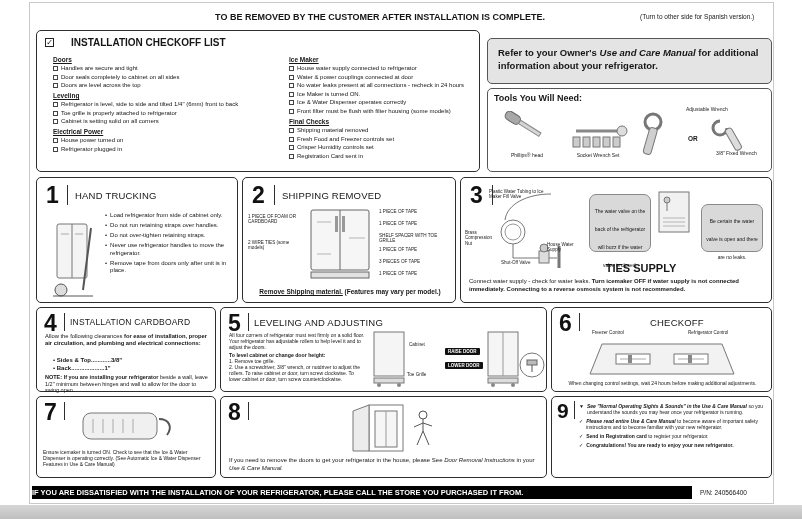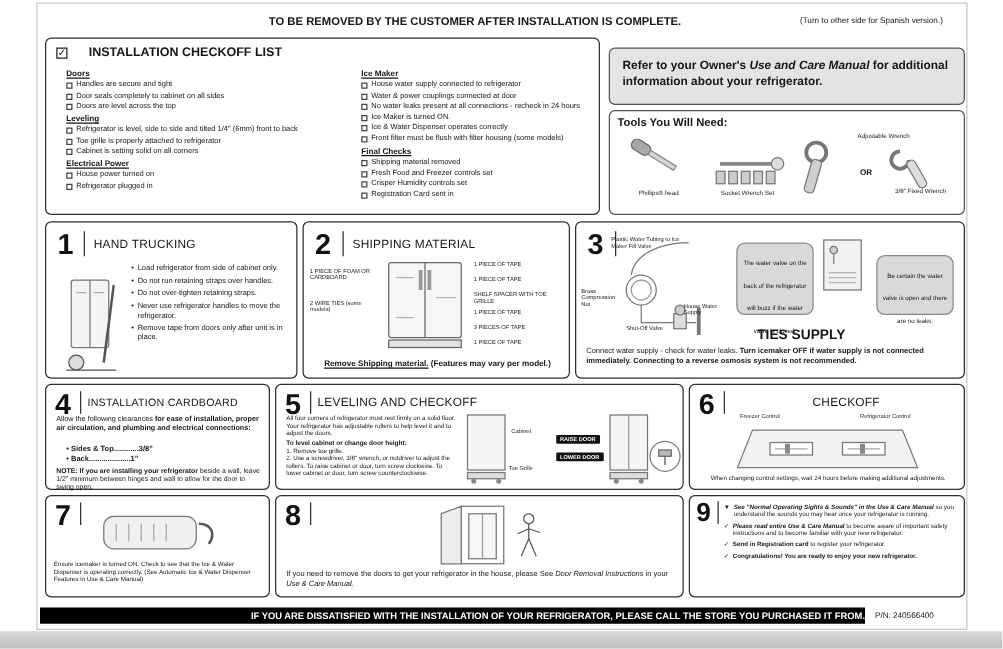--- a/index.html
+++ b/index.html
@@ -15,21 +15,21 @@
   .b{font-weight:bold;} .i{font-style:italic;} .u{text-decoration:underline;} .c{text-align:center;}
   .cb{display:inline-block;width:5px;height:5px;border:1px solid #444;background:#fff;flex:none;margin-top:1px;}
   .ck-item{display:flex;gap:3px;margin-bottom:1.5px;font-size:6px;line-height:1.18;}
   .ck-head{font-weight:bold;font-size:6.5px;text-decoration:underline;margin:3px 0 2px;}
   .bullet{display:flex;font-size:6px;line-height:1.25;margin-bottom:2.5px;}
   .bullet::before{content:"•";margin-right:3px;}
   .badge{position:absolute;background:#111;color:#fff;font-size:4.5px;font-weight:bold;padding:1px 3px;border-radius:1px;white-space:nowrap;}
   .callout{position:absolute;background:#d9d9d9;border:1px solid #8a8a8a;border-radius:7px;padding:4px 3px;text-align:center;}
   .lab{position:absolute;font-size:4.6px;line-height:1.15;color:#222;}
   svg{display:block;}
-  .footer-bar{position:absolute;background:#000;color:#fff;font-weight:bold;font-size:7.5px;text-align:right;}
+  .footer-bar{position:absolute;background:#000;color:#fff;font-weight:bold;font-size:7.5px;text-align:left;}
   .sheet-border{position:absolute;border:1px solid #c9c9c9;pointer-events:none;}
   .bottom-band{position:absolute;background:linear-gradient(#d6d6d6,#bfbfbf);}
 </style>
 </head>
 <body>
 
 <div class="abs" style="left:0;top:0;width:802px;height:492px;">
 
   <div class="sheet-border" style="left:29px;top:2px;width:745px;height:502px;"></div>
   <div class="bottom-band" style="left:0;top:505px;width:802px;height:14px;"></div>
@@ -193,21 +193,21 @@
         </div>
       <div class="bullet">
           <span>Remove tape from doors only after unit is in place.</span>
         </div>
     </div>
   </div>
 
   <div class="box" style="left:242px;top:177px;width:214px;height:126px;">
     <div class="bignum" style="left:9px;top:6px;">2</div>
     <div class="vrule" style="left:31px;top:7px;height:20px;"></div>
-    <div class="sec-title" style="left:39px;top:12px;">SHIPPING MATERIAL</div>
+    <div class="sec-title" style="left:39px;top:12px;">SHIPPING REMOVED</div>
     <div class="lab" style="left:5px;top:36px;width:56px;">1 PIECE OF FOAM OR CARDBOARD</div>
     <div class="lab" style="left:5px;top:62px;width:56px;">2 WIRE TIES (some models)</div>
     <svg class="abs" style="left:64px;top:30px;" width="66" height="74" viewBox="0 0 66 74">
       <rect x="4" y="2" width="58" height="60" rx="2" fill="#f6f6f6" stroke="#666"></rect>
       <line x1="33" y1="2" x2="33" y2="62" stroke="#666"></line>
       <rect x="28" y="8" width="3" height="16" fill="#999"></rect>
       <rect x="35" y="8" width="3" height="16" fill="#999"></rect>
       <line x1="10" y1="14" x2="24" y2="14" stroke="#b5b5b5"></line>
       <line x1="42" y1="30" x2="58" y2="30" stroke="#b5b5b5"></line>
       <line x1="10" y1="46" x2="24" y2="46" stroke="#b5b5b5"></line>
@@ -272,21 +272,21 @@
       <span>• Back</span><span>....................</span><span>1"</span>
     </div>
     <div class="abs" style="left:8px;top:66px;width:164px;font-size:5.5px;line-height:1.2;">
       <span class="b">NOTE: If you are installing your refrigerator</span><span> beside a wall, leave 1/2" minimum between hinges and wall to allow for the door to swing open.</span>
     </div>
   </div>
 
   <div class="box" style="left:220px;top:307px;width:327px;height:85px;">
     <div class="bignum" style="left:7px;top:4px;">5</div>
     <div class="vrule" style="left:27px;top:5px;height:18px;"></div>
-    <div class="sec-title" style="left:33px;top:9px;">LEVELING AND CHECKOFF</div>
+    <div class="sec-title" style="left:33px;top:9px;">LEVELING AND ADJUSTING</div>
     <div class="abs" style="left:8px;top:24px;width:138px;">
       <div style="font-size:5px;line-height:1.2;">All four corners of refrigerator must rest firmly on a solid floor. Your refrigerator has adjustable rollers to help level it and to adjust the doors.</div>
       <div class="b" style="font-size:5.2px;margin-top:2px;">To level cabinet or change door height:</div>
       <div style="font-size:5px;line-height:1.2;">1. Remove toe grille.</div>
       <div style="font-size:5px;line-height:1.2;">2. Use a screwdriver, 3/8" wrench, or nutdriver to adjust the rollers. To raise cabinet or door, turn screw clockwise. To lower cabinet or door, turn screw counterclockwise.</div>
     </div>
     <svg class="abs" style="left:150px;top:22px;" width="36" height="58" viewBox="0 0 36 58">
       <rect x="3" y="2" width="30" height="44" fill="#f5f5f5" stroke="#777"></rect>
       <rect x="3" y="48" width="30" height="5" fill="#ddd" stroke="#777"></rect>
       <circle cx="8" cy="55" r="2" fill="#888"></circle>

